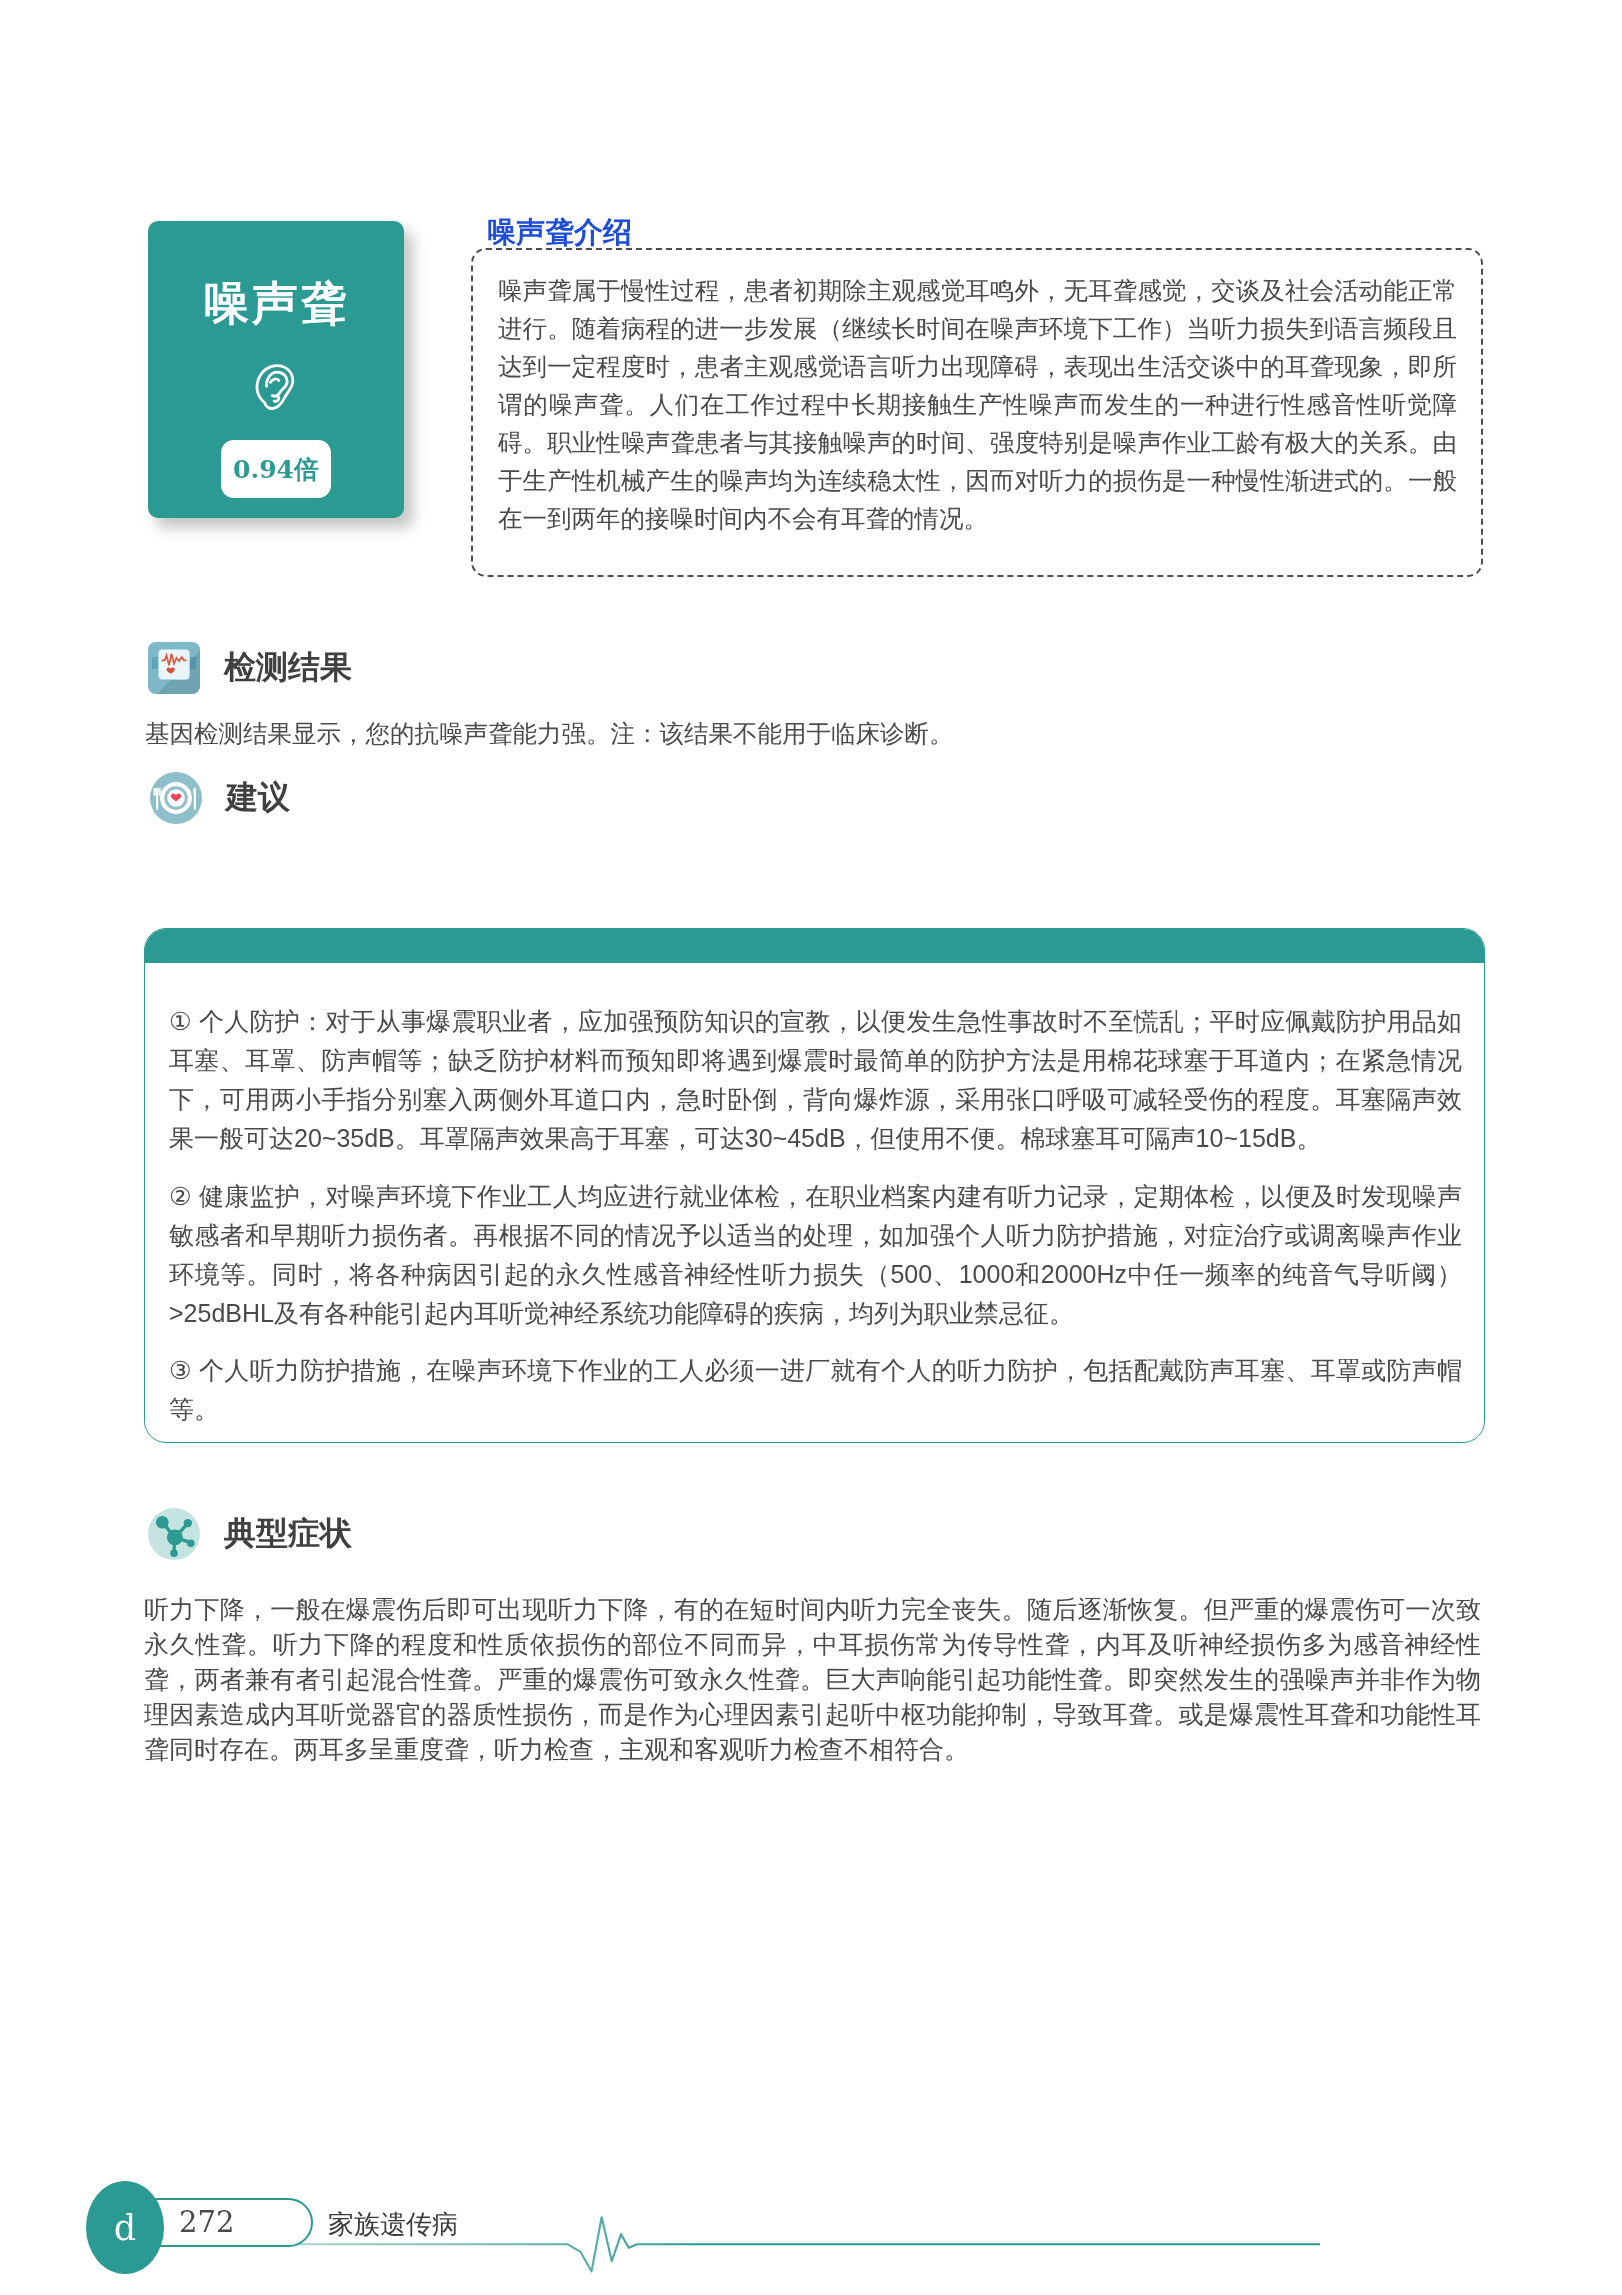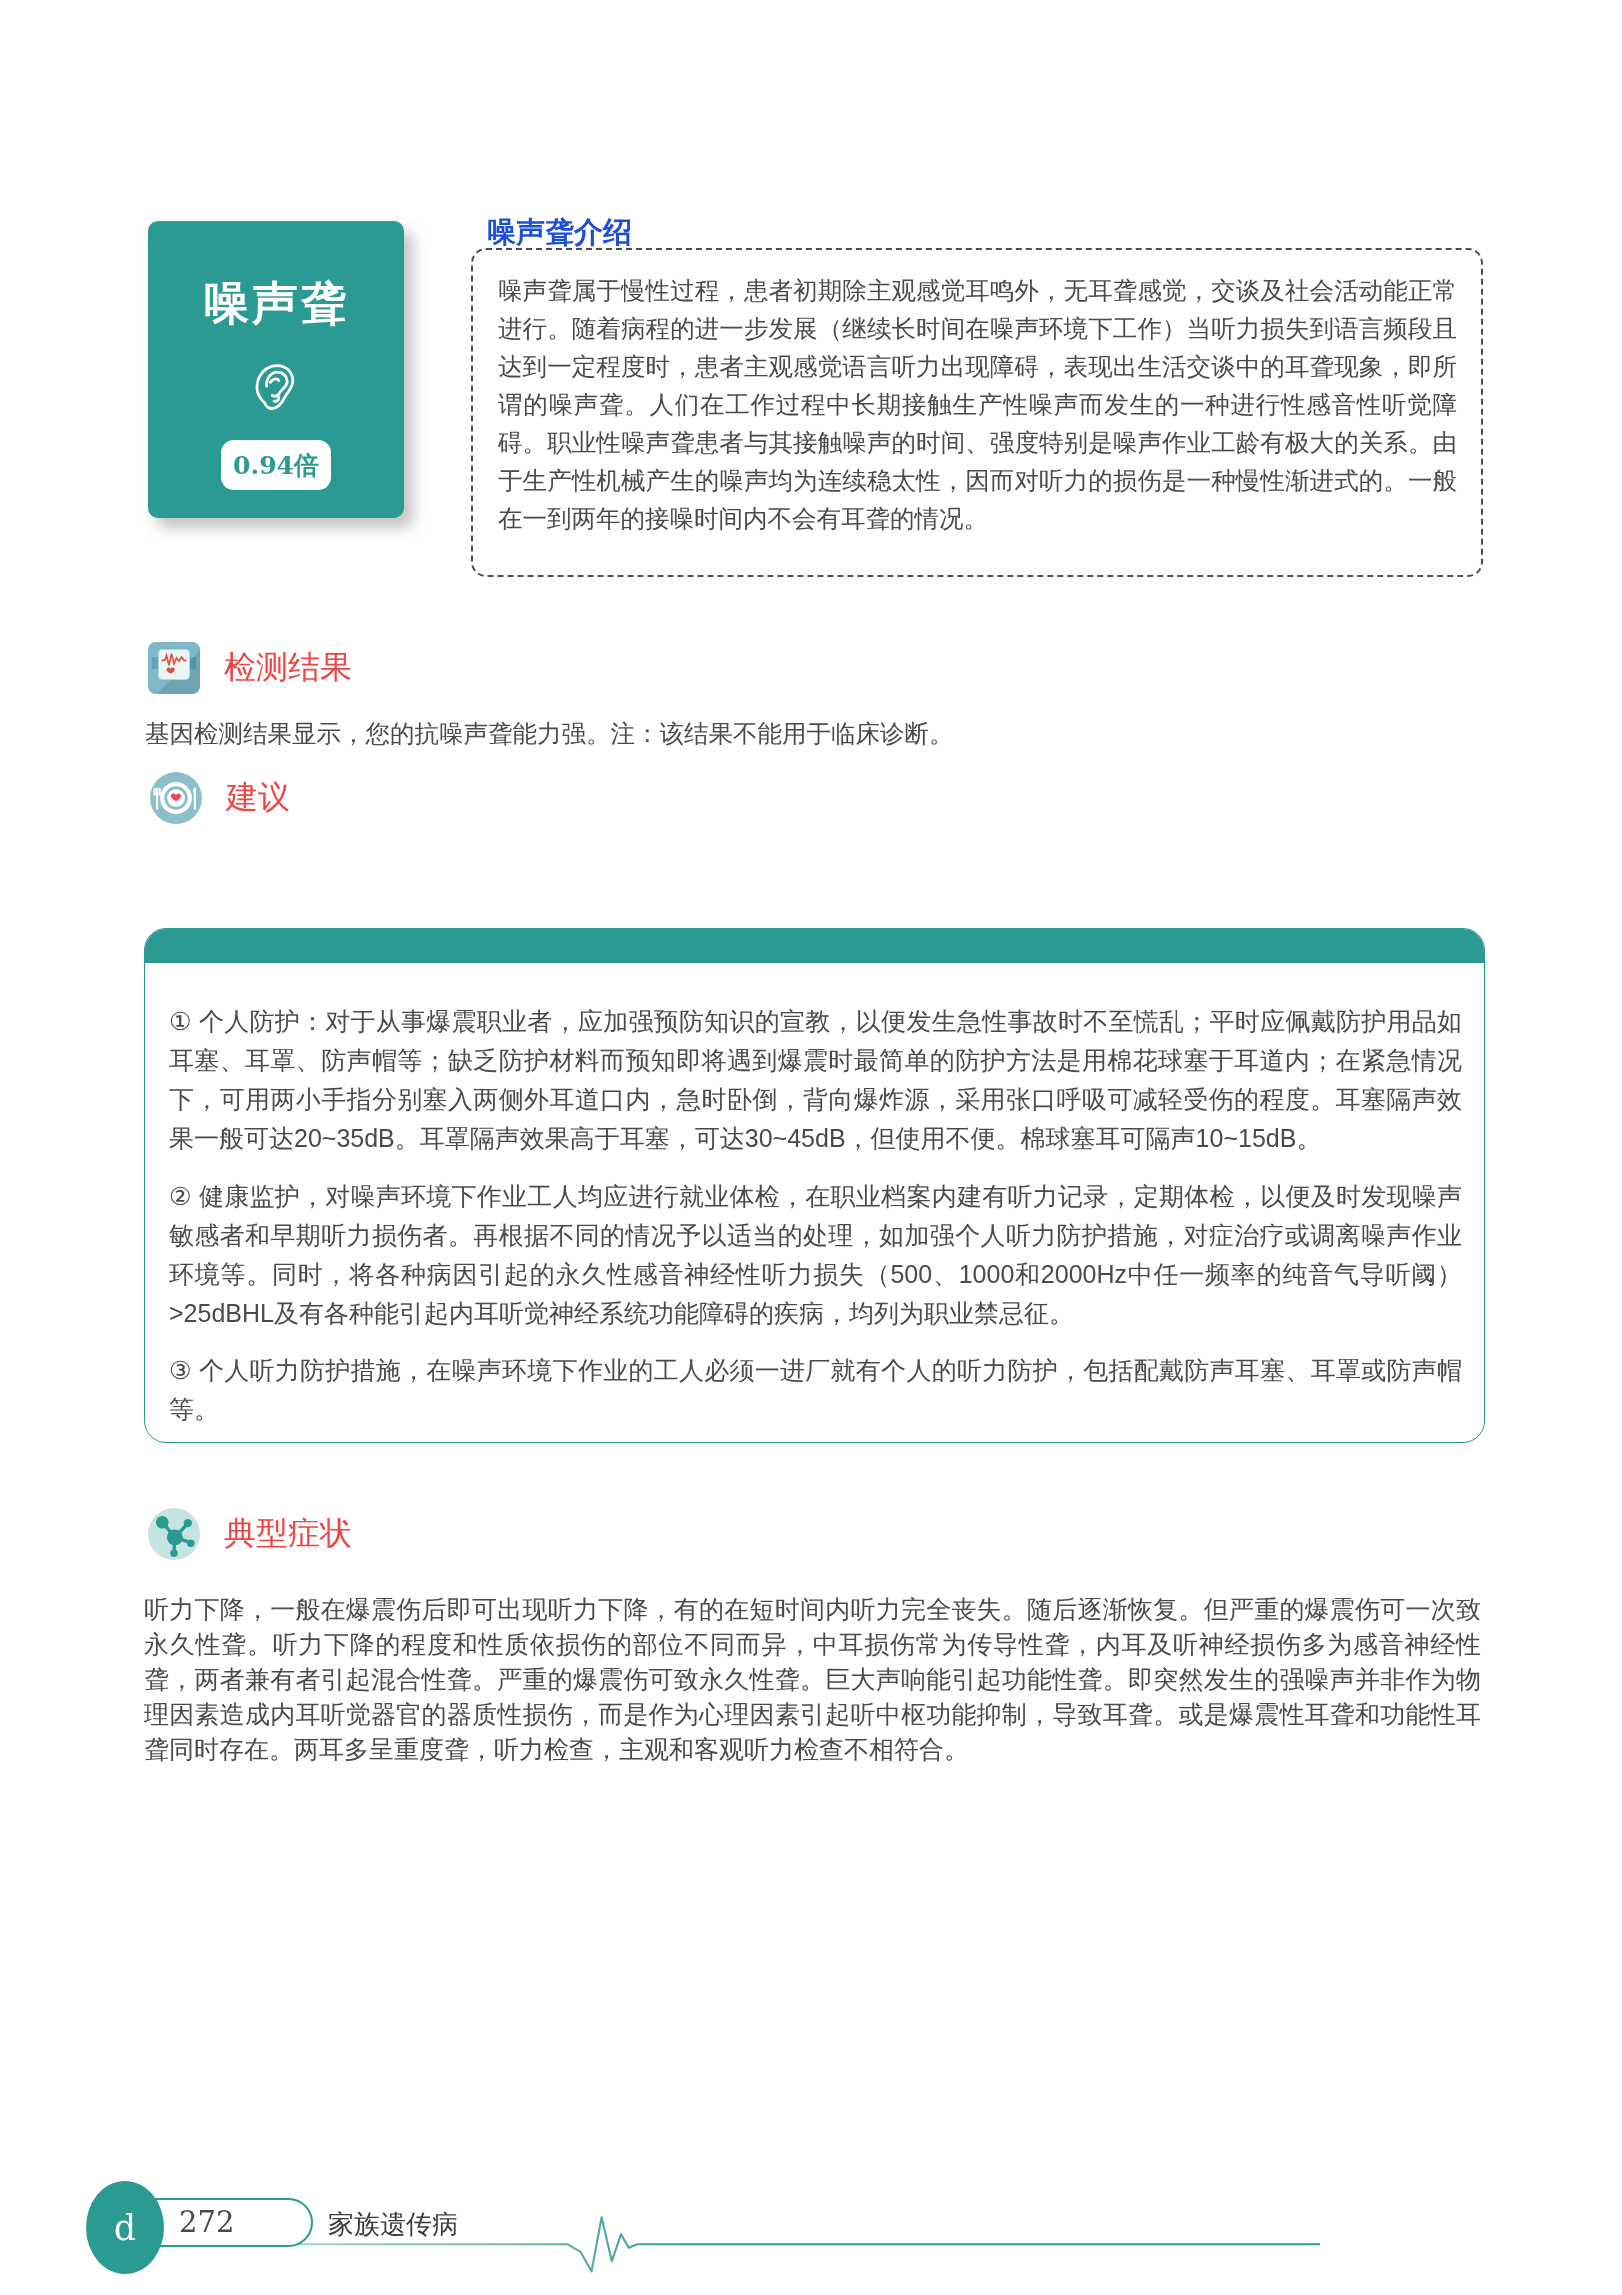--- a/index.html
+++ b/index.html
@@ -12,38 +12,38 @@
   .disease-card{
     position:absolute;left:148px;top:221px;width:256px;height:297px;
     background:#2a9a92;border-radius:10px;
     box-shadow:8.4px 10px 13.5px rgba(110,110,110,.40);
     display:flex;flex-direction:column;align-items:center;
   }
   .card-title{margin-top:52px;font-size:46px;font-weight:bold;color:#fff;letter-spacing:2.5px;}
   .card-ear{margin-top:25px;width:56px;height:56px;}
   .card-badge{
     margin-top:24px;background:#fff;border-radius:12.7px;
-    width:110px;height:50px;display:flex;align-items:center;justify-content:center;
+    width:110px;height:58px;display:flex;align-items:center;justify-content:center;
     font-size:25px;font-weight:bold;color:#2a9a92;font-family:"DejaVu Serif","Liberation Serif",serif;
   }
   
   .intro-heading{
     position:absolute;left:487px;top:213px;font-size:29px;font-weight:bold;color:#1d4ed8;
   }
   .intro-box{
     position:absolute;left:471px;top:248px;width:1012px;height:329px;
     border:2.5px dashed #4d4d4d;border-radius:15px;box-sizing:border-box;
     padding:22px 24px 0 25px;
   }
   .intro-text{
     margin:0;font-size:24.5px;line-height:38px;text-align:justify;color:#4a4a4a;
   }
   
   .section-header{position:absolute;display:flex;align-items:center;}
-  .section-title{font-size:32px;font-weight:normal;color:#ef4444;margin-left:24px;}
+  .section-title{font-size:32px;font-weight:bold;color:#404040;margin-left:24px;}
   .hdr-detection{left:148px;top:642px;}
   .hdr-suggestion{left:150px;top:772px;}
   .hdr-symptoms{left:148px;top:1508px;}
   
   .det-icon{
     position:relative;width:52px;height:52px;border-radius:7.6px;background:#7fb8c8;
     overflow:hidden;flex:0 0 auto;
   }
   .det-icon::after{
     content:"";position:absolute;inset:0;

